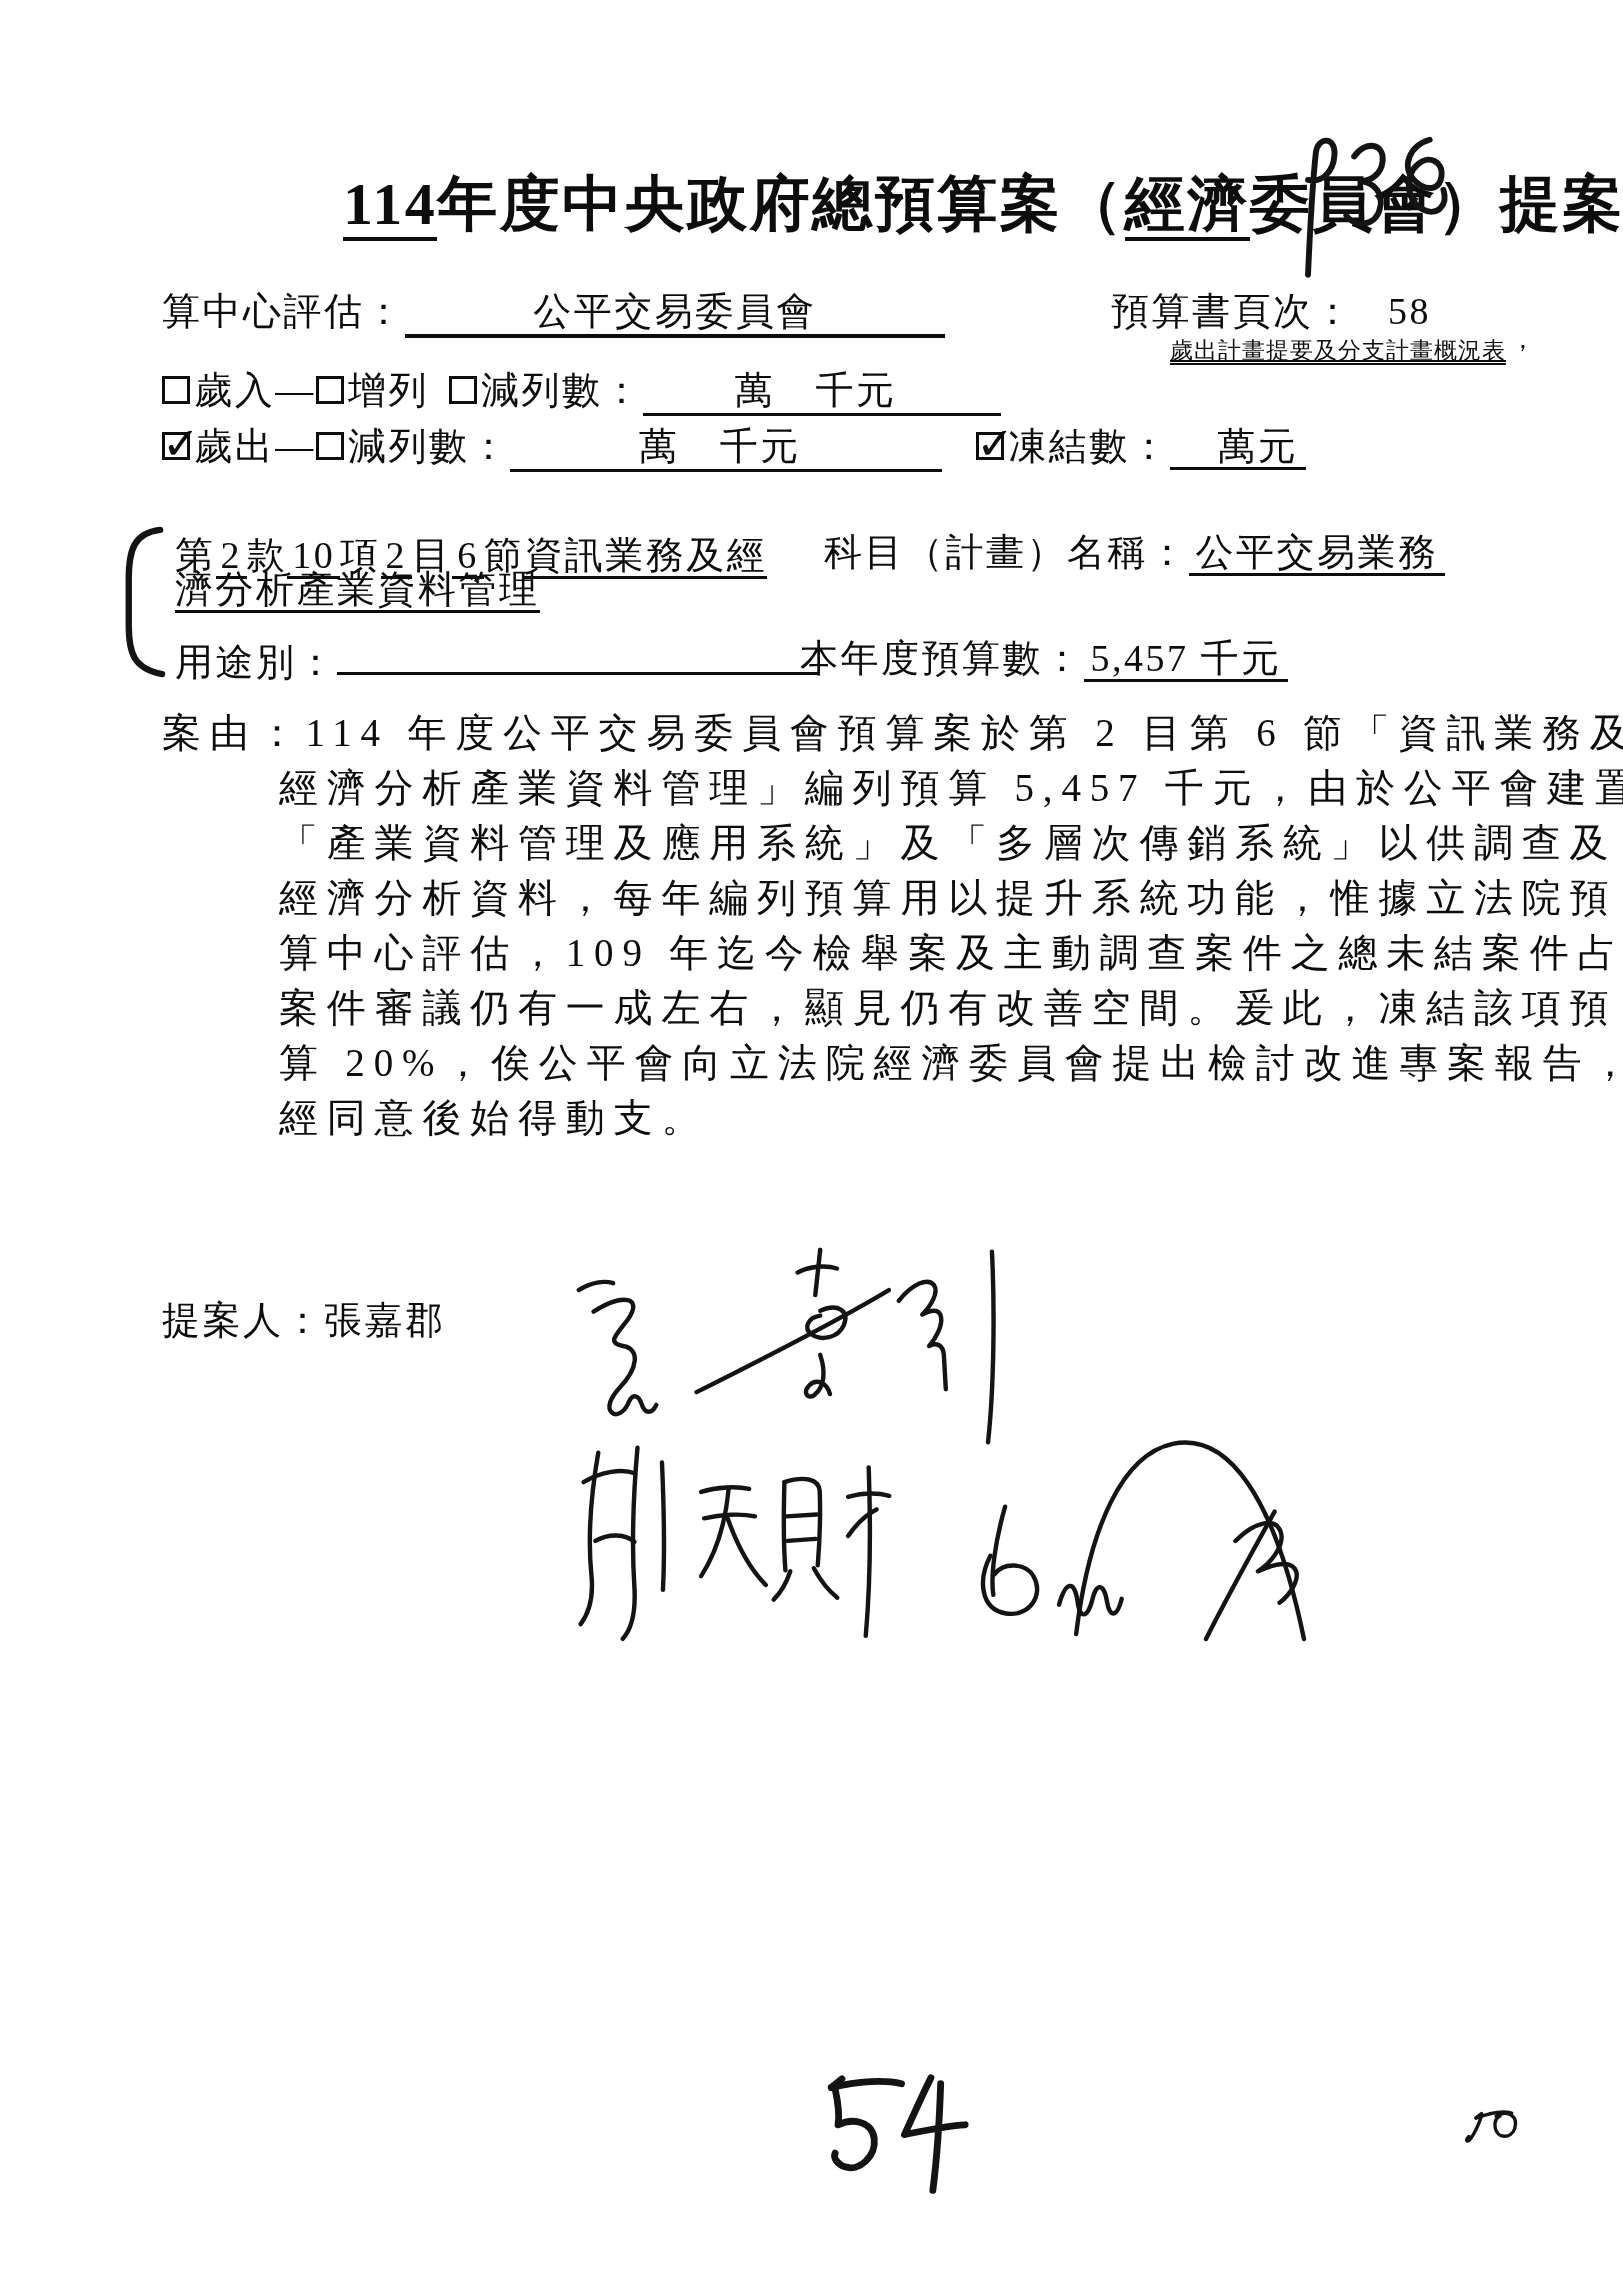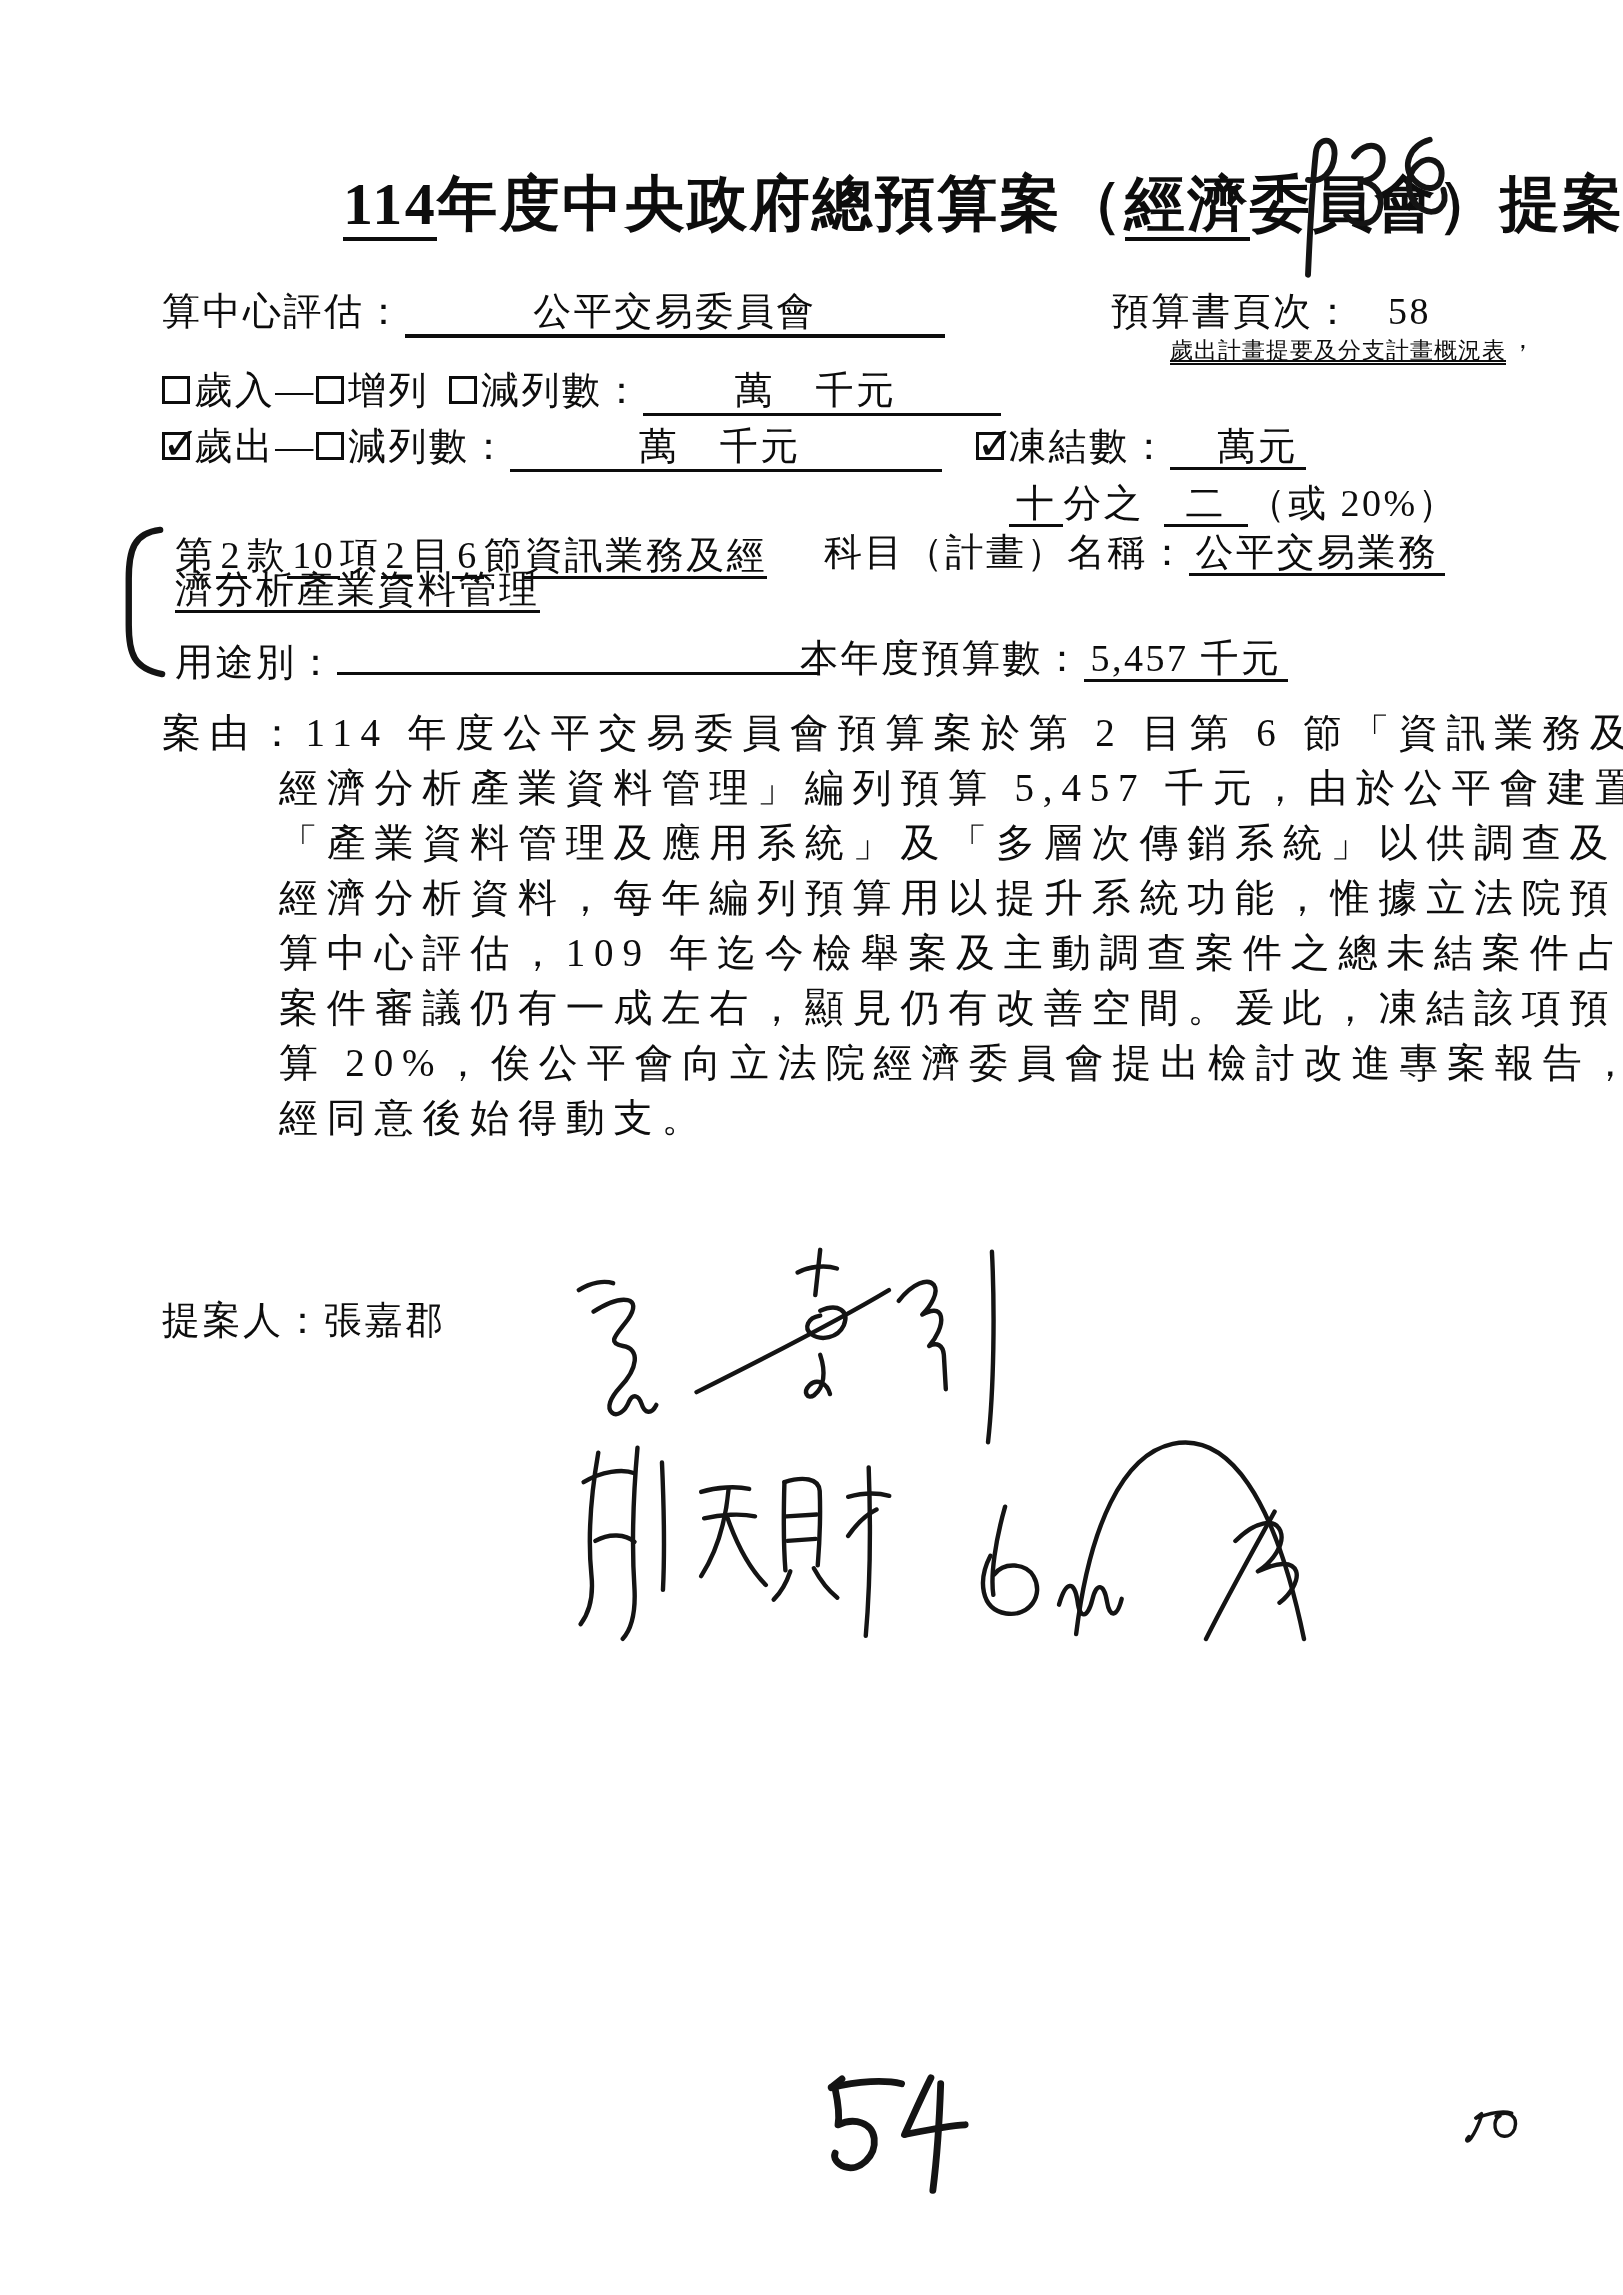--- a/index.html
+++ b/index.html
@@ -74,23 +74,20 @@
   <div class="abs stray" style="left:1510px; top:325px;">，</div>
 
   <div class="abs f78" style="left:162px; top:369px;">
     <span class="cb" data-checked="false"></span><span>歲入</span><span>—</span><span class="cb" data-checked="false"></span><span>增列</span><span class="gap40"></span><span class="cb" data-checked="false"></span><span>減列數：</span><span class="blank b730">萬　千元</span>
   </div>
 
   <div class="abs f78" style="left:162px; top:425px;">
     <span class="cb" data-checked="true"></span><span>歲出</span><span>—</span><span class="cb" data-checked="false"></span><span>減列數：</span><span class="blank b880">萬　千元</span><span class="gap70"></span><span class="cb" data-checked="true"></span><span>凍結數：</span><span class="u freeze-val">萬元</span>
   </div>
 
-  <div class="abs f78" style="left:1009px; top:482px;">
-    <span class="u pad14">十</span><span>分之</span><span class="gap40"></span><span class="u pad40">二</span><span>（或 20%）</span>
-  </div>
 
   <svg class="abs" style="left:116px; top:524px;" width="51" height="157" viewBox="0 0 104 320">
     <path class="ink" style="stroke-width:13;" d="M 90,12 C 36,18 26,54 26,112 L 26,206 C 26,264 36,294 94,306"></path>
   </svg>
 
   <div class="abs f78" style="left:175px; top:534px;">
     <span>第</span><span class="num-u">2</span><span>款</span><span class="num-u">10</span><span>項</span><span class="num-u">2</span><span>目</span><span class="num-u">6</span><span>節</span><span class="u">資訊業務及經</span>
   </div>
 
   <div class="abs f78" style="left:824px; top:531px;">

